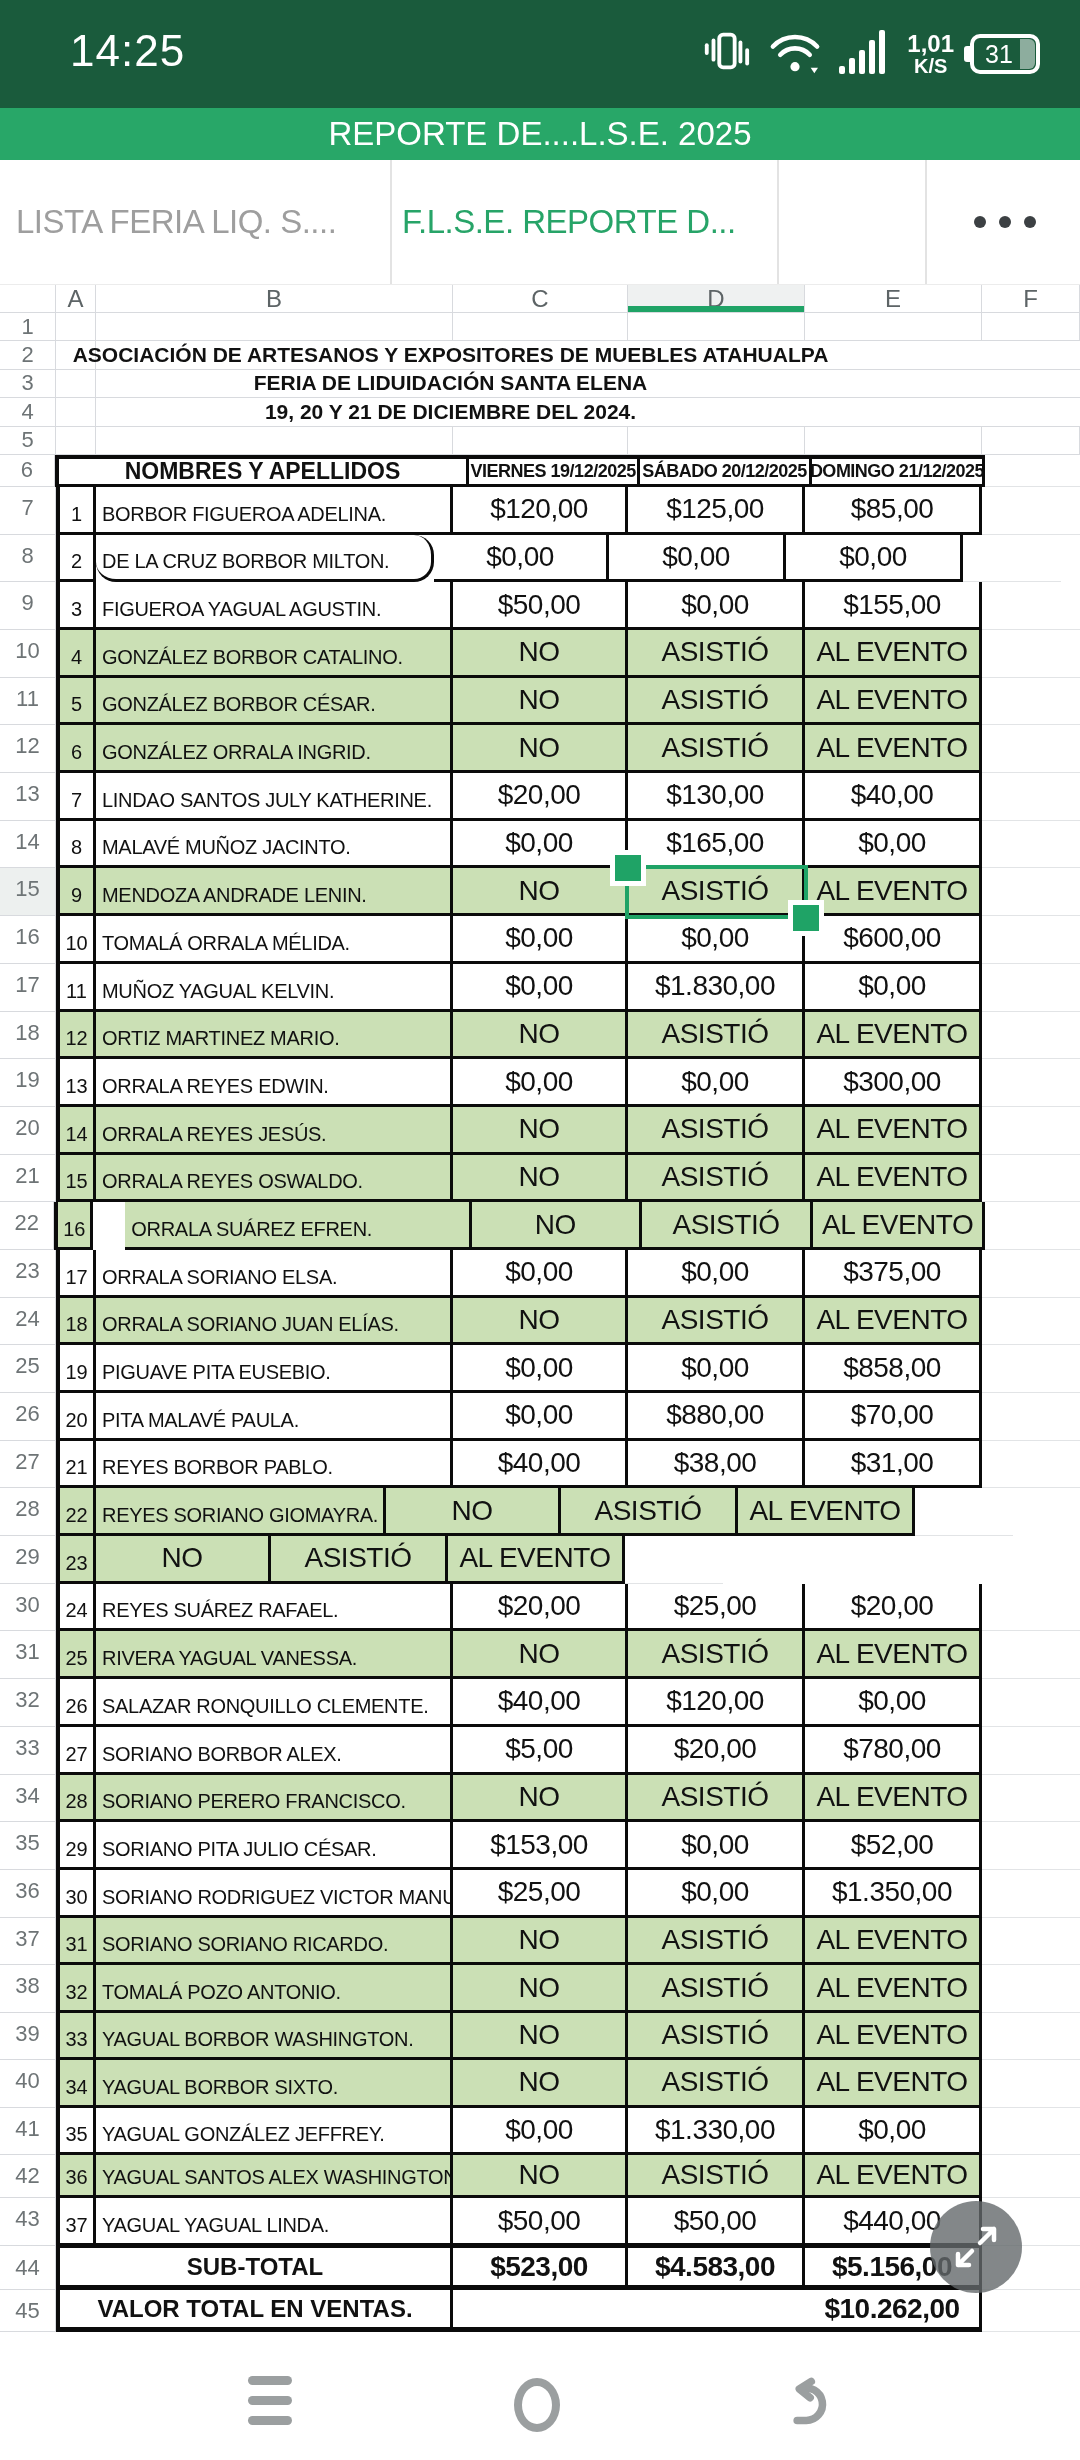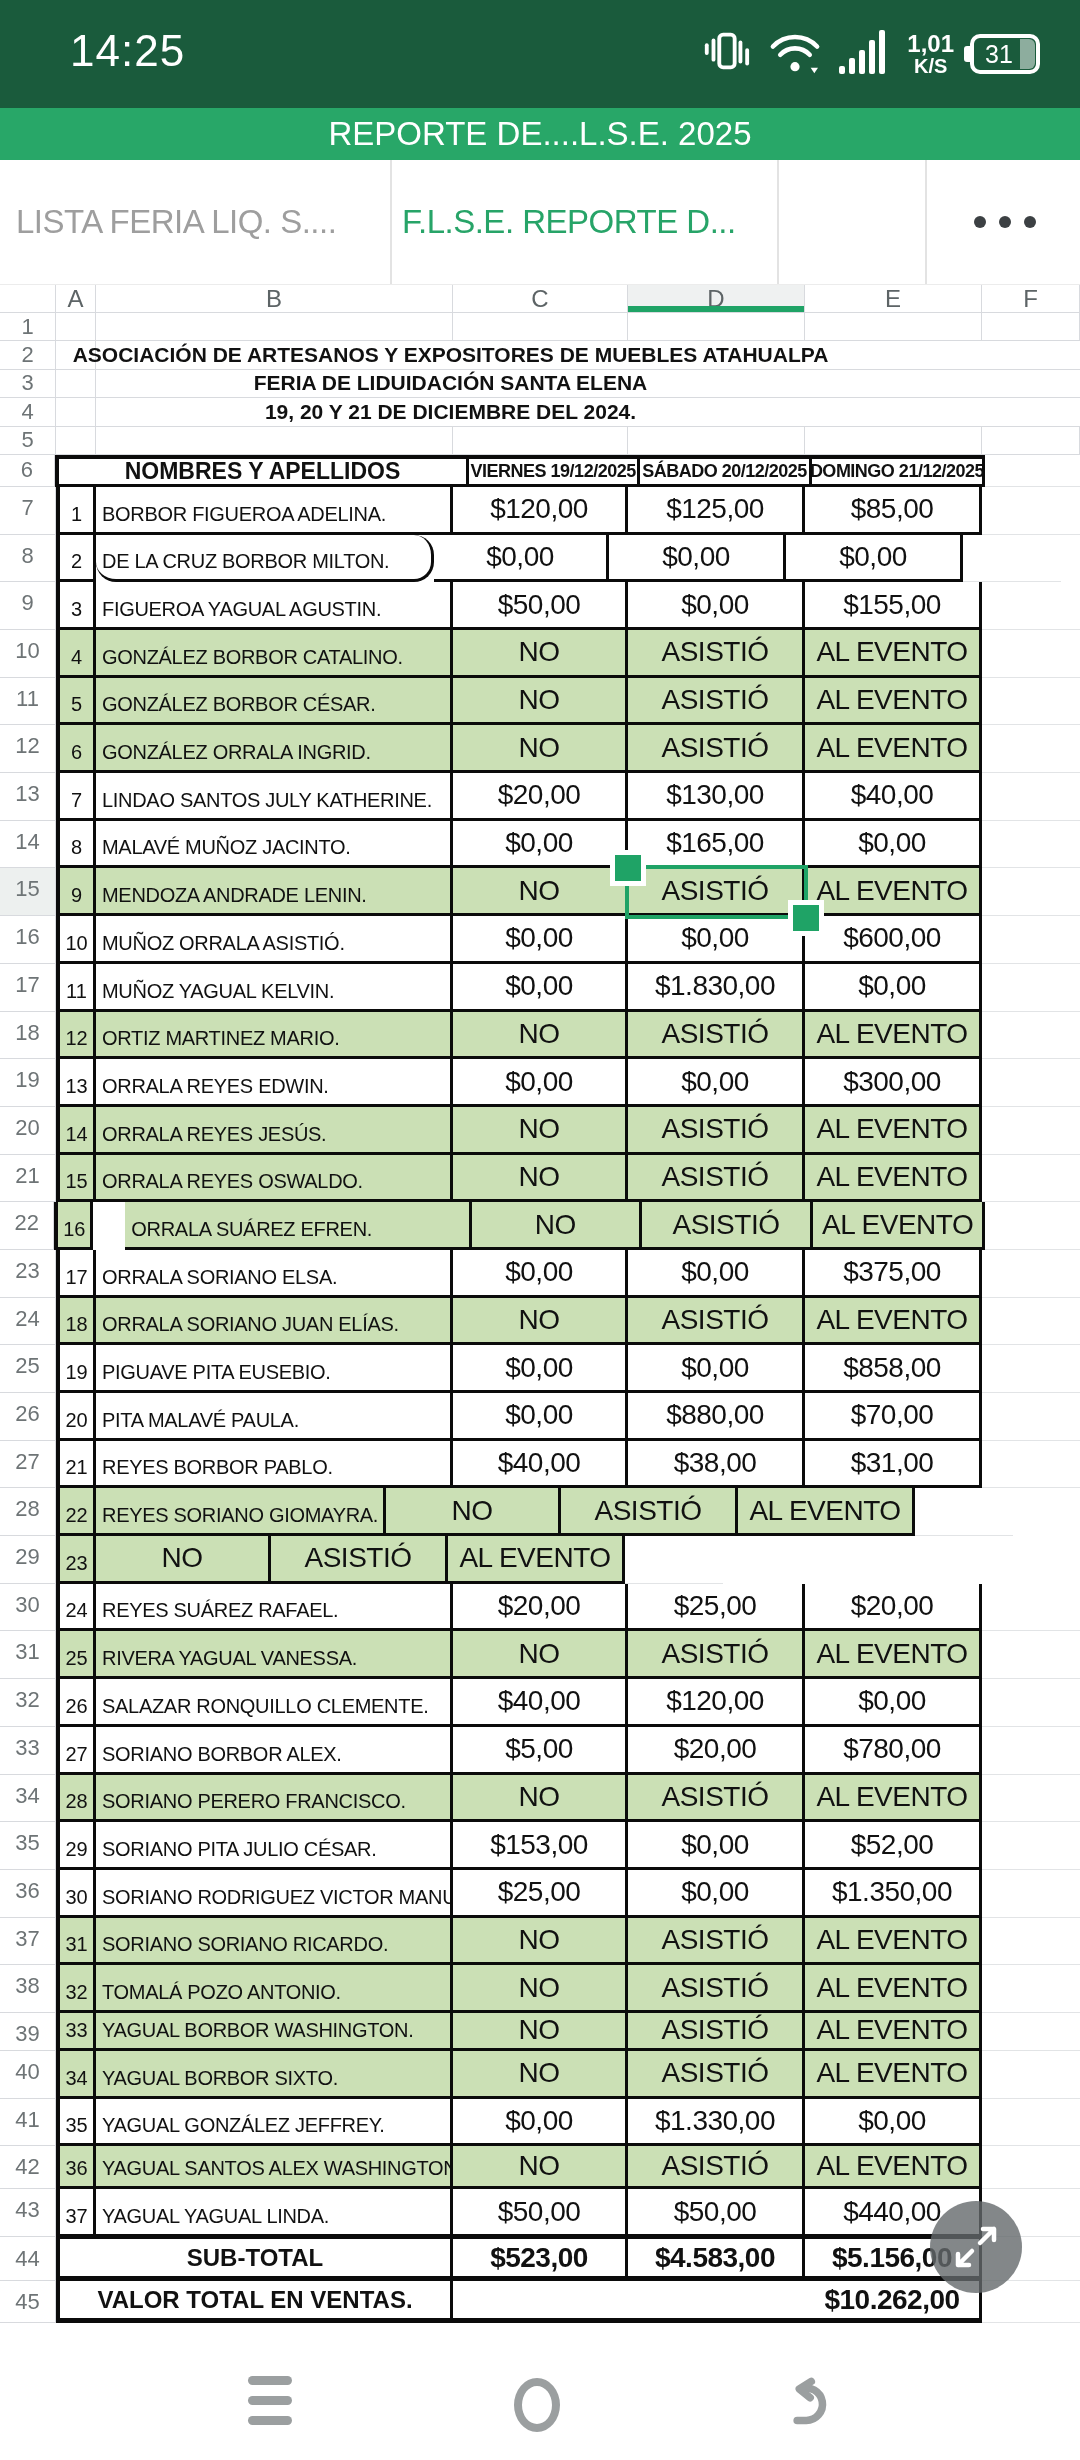--- a/index.html
+++ b/index.html
@@ -271,21 +271,21 @@
           <div class="cell a green" style="width: 40px;">9</div>
           <div class="cell b green" style="width: 357px;">MENDOZA ANDRADE LENIN.</div>
           <div class="cell m green" style="width: 175px;">NO</div>
           <div class="cell m green" style="width: 177px;">ASISTIÓ</div>
           <div class="cell m green" style="width: 177px;">AL EVENTO</div>
           <div class="fcell" style="width: 98px;"></div>
         </div>
         <div class="srow" style="height: 47.7px;">
           <div class="rowhdr tall" style="width: 56px;">16</div>
           <div class="cell a" style="width: 40px;">10</div>
-          <div class="cell b" style="width: 357px;">MUÑOZ ORRALA ASISTIÓ.</div>
+          <div class="cell b" style="width: 357px;">TOMALÁ ORRALA MÉLIDA.</div>
           <div class="cell m" style="width: 175px;">$0,00</div>
           <div class="cell m" style="width: 177px;">$0,00</div>
           <div class="cell m" style="width: 177px;">$600,00</div>
           <div class="fcell" style="width: 98px;"></div>
         </div>
         <div class="srow" style="height: 47.7px;">
           <div class="rowhdr tall" style="width: 56px;">17</div>
           <div class="cell a" style="width: 40px;">11</div>
           <div class="cell b" style="width: 357px;">MUÑOZ YAGUAL KELVIN.</div>
           <div class="cell m" style="width: 175px;">$0,00</div>
@@ -474,21 +474,21 @@
         </div>
         <div class="srow" style="height: 47.7px;">
           <div class="rowhdr tall" style="width: 56px;">38</div>
           <div class="cell a green" style="width: 40px;">32</div>
           <div class="cell b green" style="width: 357px;">TOMALÁ POZO ANTONIO.</div>
           <div class="cell m green" style="width: 175px;">NO</div>
           <div class="cell m green" style="width: 177px;">ASISTIÓ</div>
           <div class="cell m green" style="width: 177px;">AL EVENTO</div>
           <div class="fcell" style="width: 98px;"></div>
         </div>
-        <div class="srow" style="height: 38px;">
+        <div class="srow" style="height: 47px;">
           <div class="rowhdr tall" style="width: 56px;">39</div>
           <div class="cell a green" style="width: 40px;">33</div>
           <div class="cell b green" style="width: 357px;">YAGUAL BORBOR WASHINGTON.</div>
           <div class="cell m green" style="width: 175px;">NO</div>
           <div class="cell m green" style="width: 177px;">ASISTIÓ</div>
           <div class="cell m green" style="width: 177px;">AL EVENTO</div>
           <div class="fcell" style="width: 98px;"></div>
         </div>
         <div class="srow" style="height: 47.7px;">
           <div class="rowhdr tall" style="width: 56px;">40</div>

